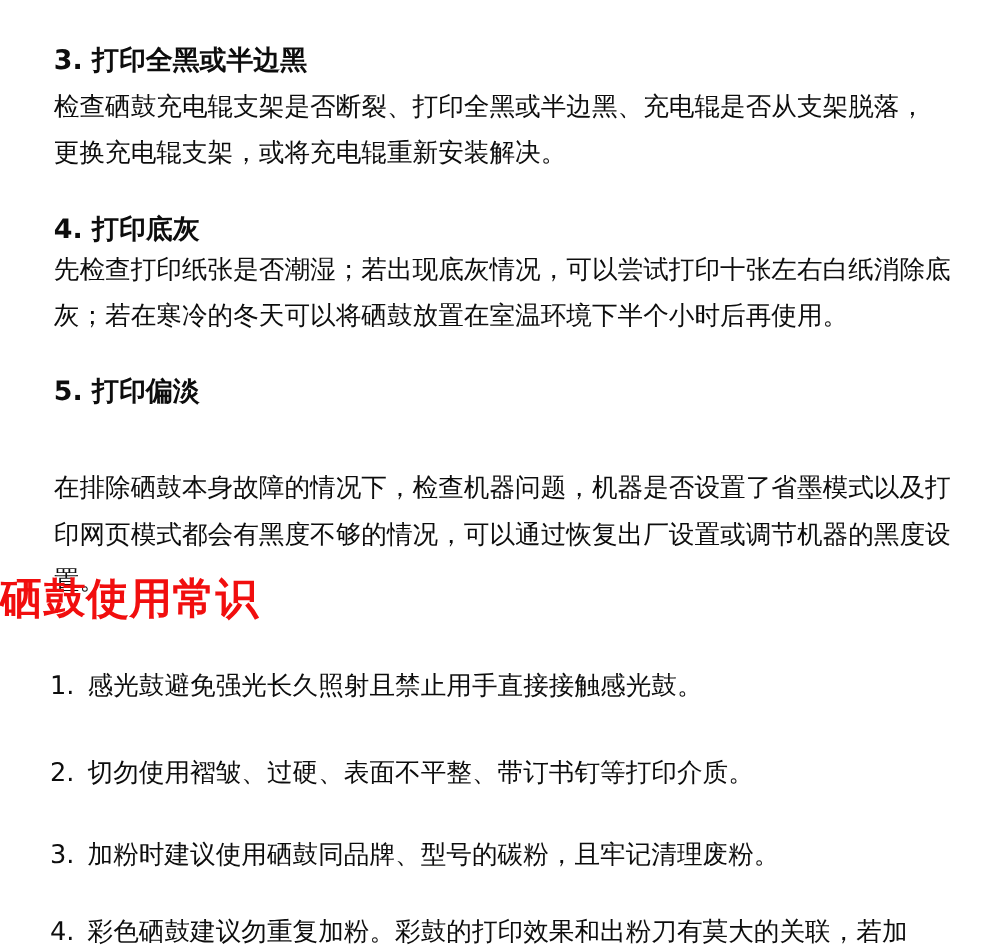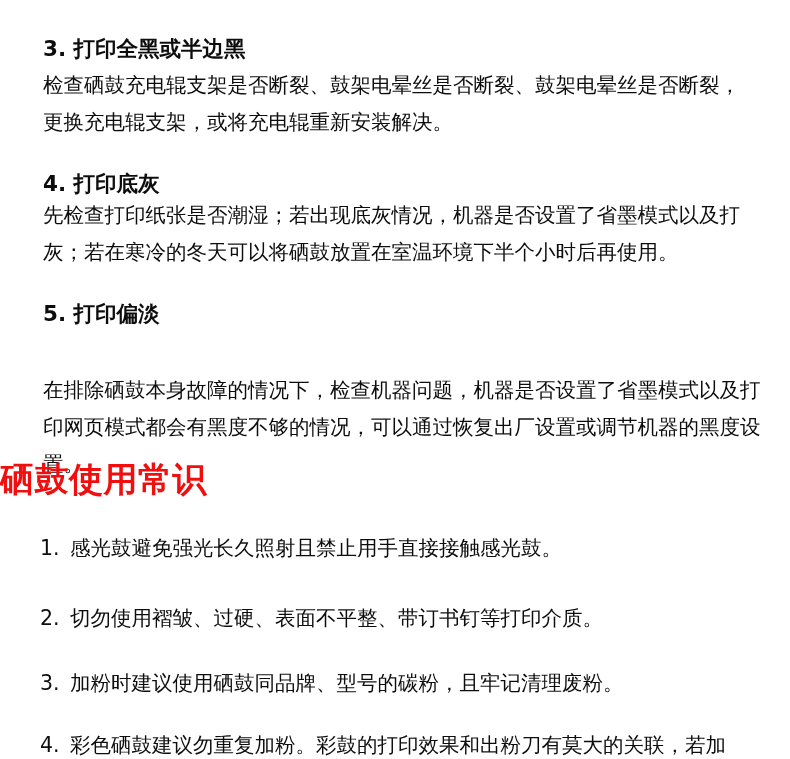--- a/index.html
+++ b/index.html
@@ -69,27 +69,27 @@
   #tip3 { top: 665px; }
   #tip4 { top: 727px; }
 </style>
 </head>
 <body>
 
 <div class="page">
 
   <div class="sec-heading" id="h3">3. 打印全黑或半边黑</div>
   <div class="body-par" id="p3">
-    <div class="body-line">检查硒鼓充电辊支架是否断裂、鼓架电晕丝是否断裂、鼓架电晕丝是否断裂，</div>
+    <div class="body-line">检查硒鼓充电辊支架是否断裂、打印全黑或半边黑、充电辊是否从支架脱落，</div>
     <div class="body-line">更换充电辊支架，或将充电辊重新安装解决。</div>
   </div>
 
   <div class="sec-heading" id="h4">4. 打印底灰</div>
   <div class="body-par" id="p4">
-    <div class="body-line">先检查打印纸张是否潮湿；若出现底灰情况，机器是否设置了省墨模式以及打</div>
+    <div class="body-line">先检查打印纸张是否潮湿；若出现底灰情况，可以尝试打印十张左右白纸消除底</div>
     <div class="body-line">灰；若在寒冷的冬天可以将硒鼓放置在室温环境下半个小时后再使用。</div>
   </div>
 
   <div class="sec-heading" id="h5">5. 打印偏淡</div>
   <div class="body-par" id="p5">
     <div class="body-line">在排除硒鼓本身故障的情况下，检查机器问题，机器是否设置了省墨模式以及打</div>
     <div class="body-line">印网页模式都会有黑度不够的情况，可以通过恢复出厂设置或调节机器的黑度设</div>
     <div class="body-line">置。</div>
   </div>
 

